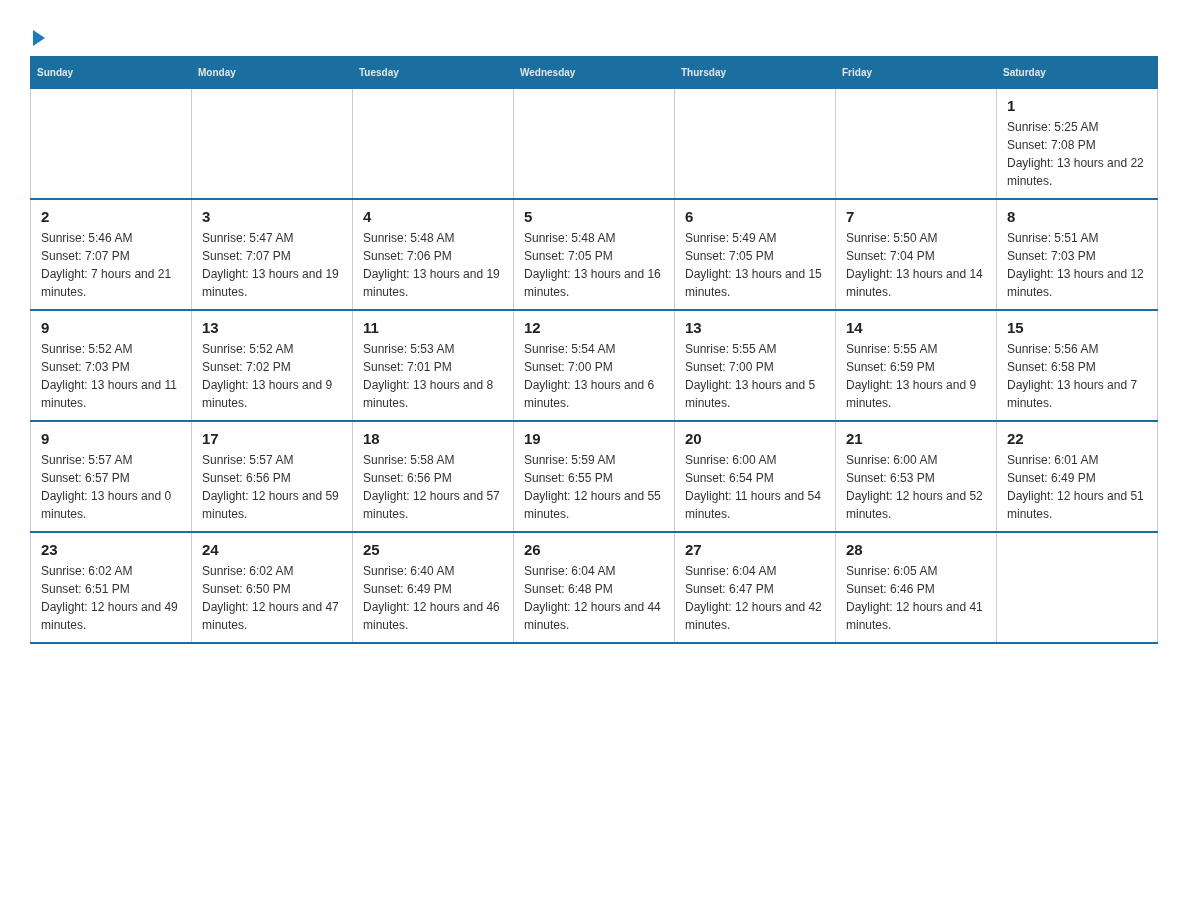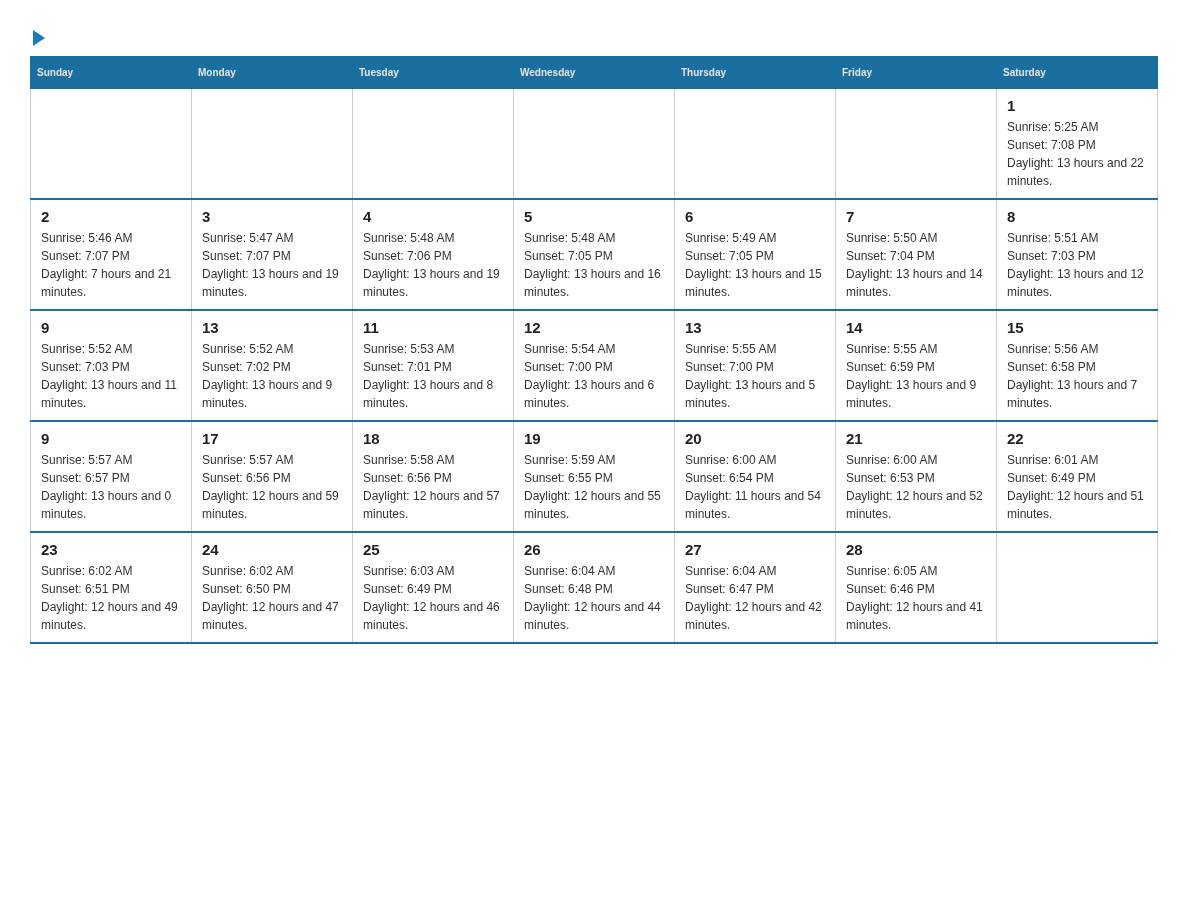--- a/index.html
+++ b/index.html
@@ -290,21 +290,21 @@
           <div class="day-info">Daylight: 12 hours and 49 minutes.</div>
         </td>
         <td>
           <span class="day-number">24</span>
           <div class="day-info">Sunrise: 6:02 AM</div>
           <div class="day-info">Sunset: 6:50 PM</div>
           <div class="day-info">Daylight: 12 hours and 47 minutes.</div>
         </td>
         <td>
           <span class="day-number">25</span>
-          <div class="day-info">Sunrise: 6:03 AM</div>
+          <div class="day-info">Sunrise: 6:40 AM</div>
           <div class="day-info">Sunset: 6:49 PM</div>
           <div class="day-info">Daylight: 12 hours and 46 minutes.</div>
         </td>
         <td>
           <span class="day-number">26</span>
           <div class="day-info">Sunrise: 6:04 AM</div>
           <div class="day-info">Sunset: 6:48 PM</div>
           <div class="day-info">Daylight: 12 hours and 44 minutes.</div>
         </td>
         <td>

